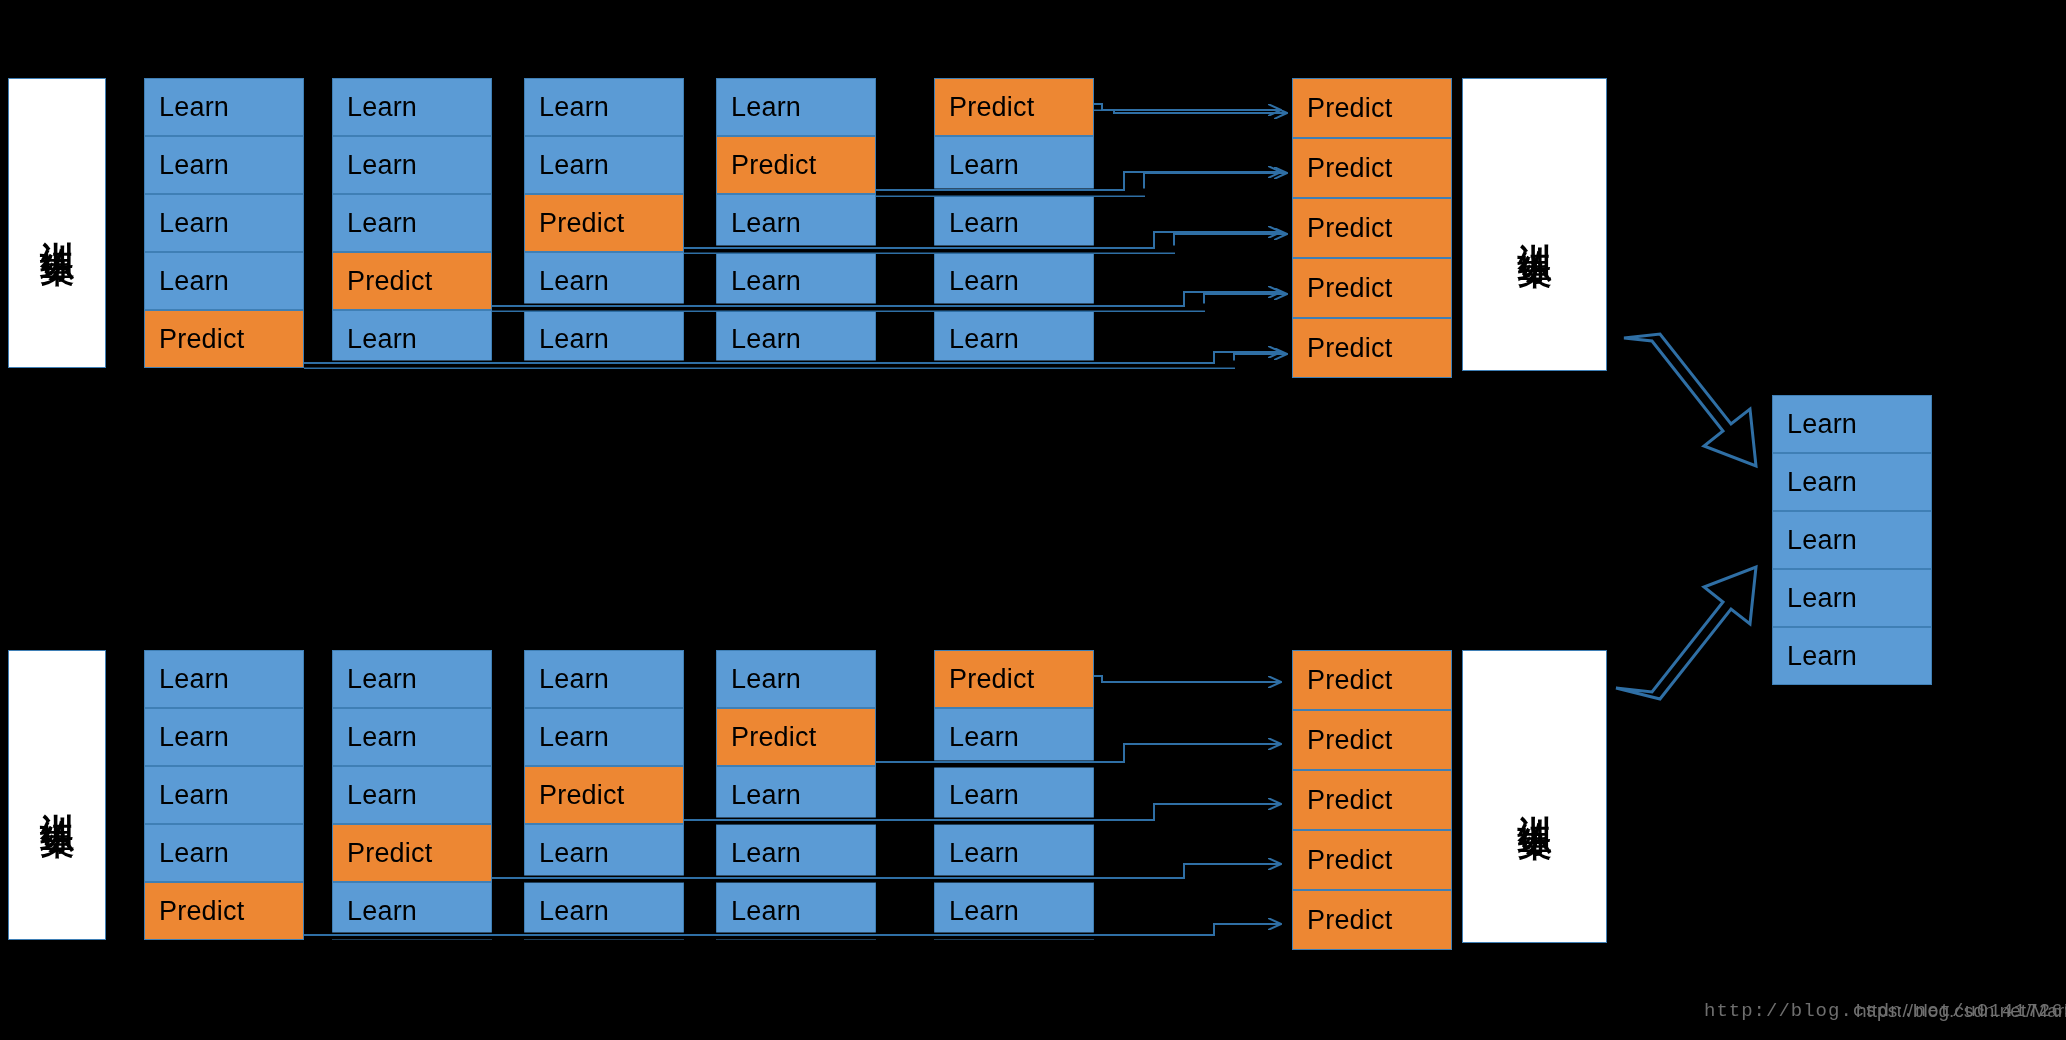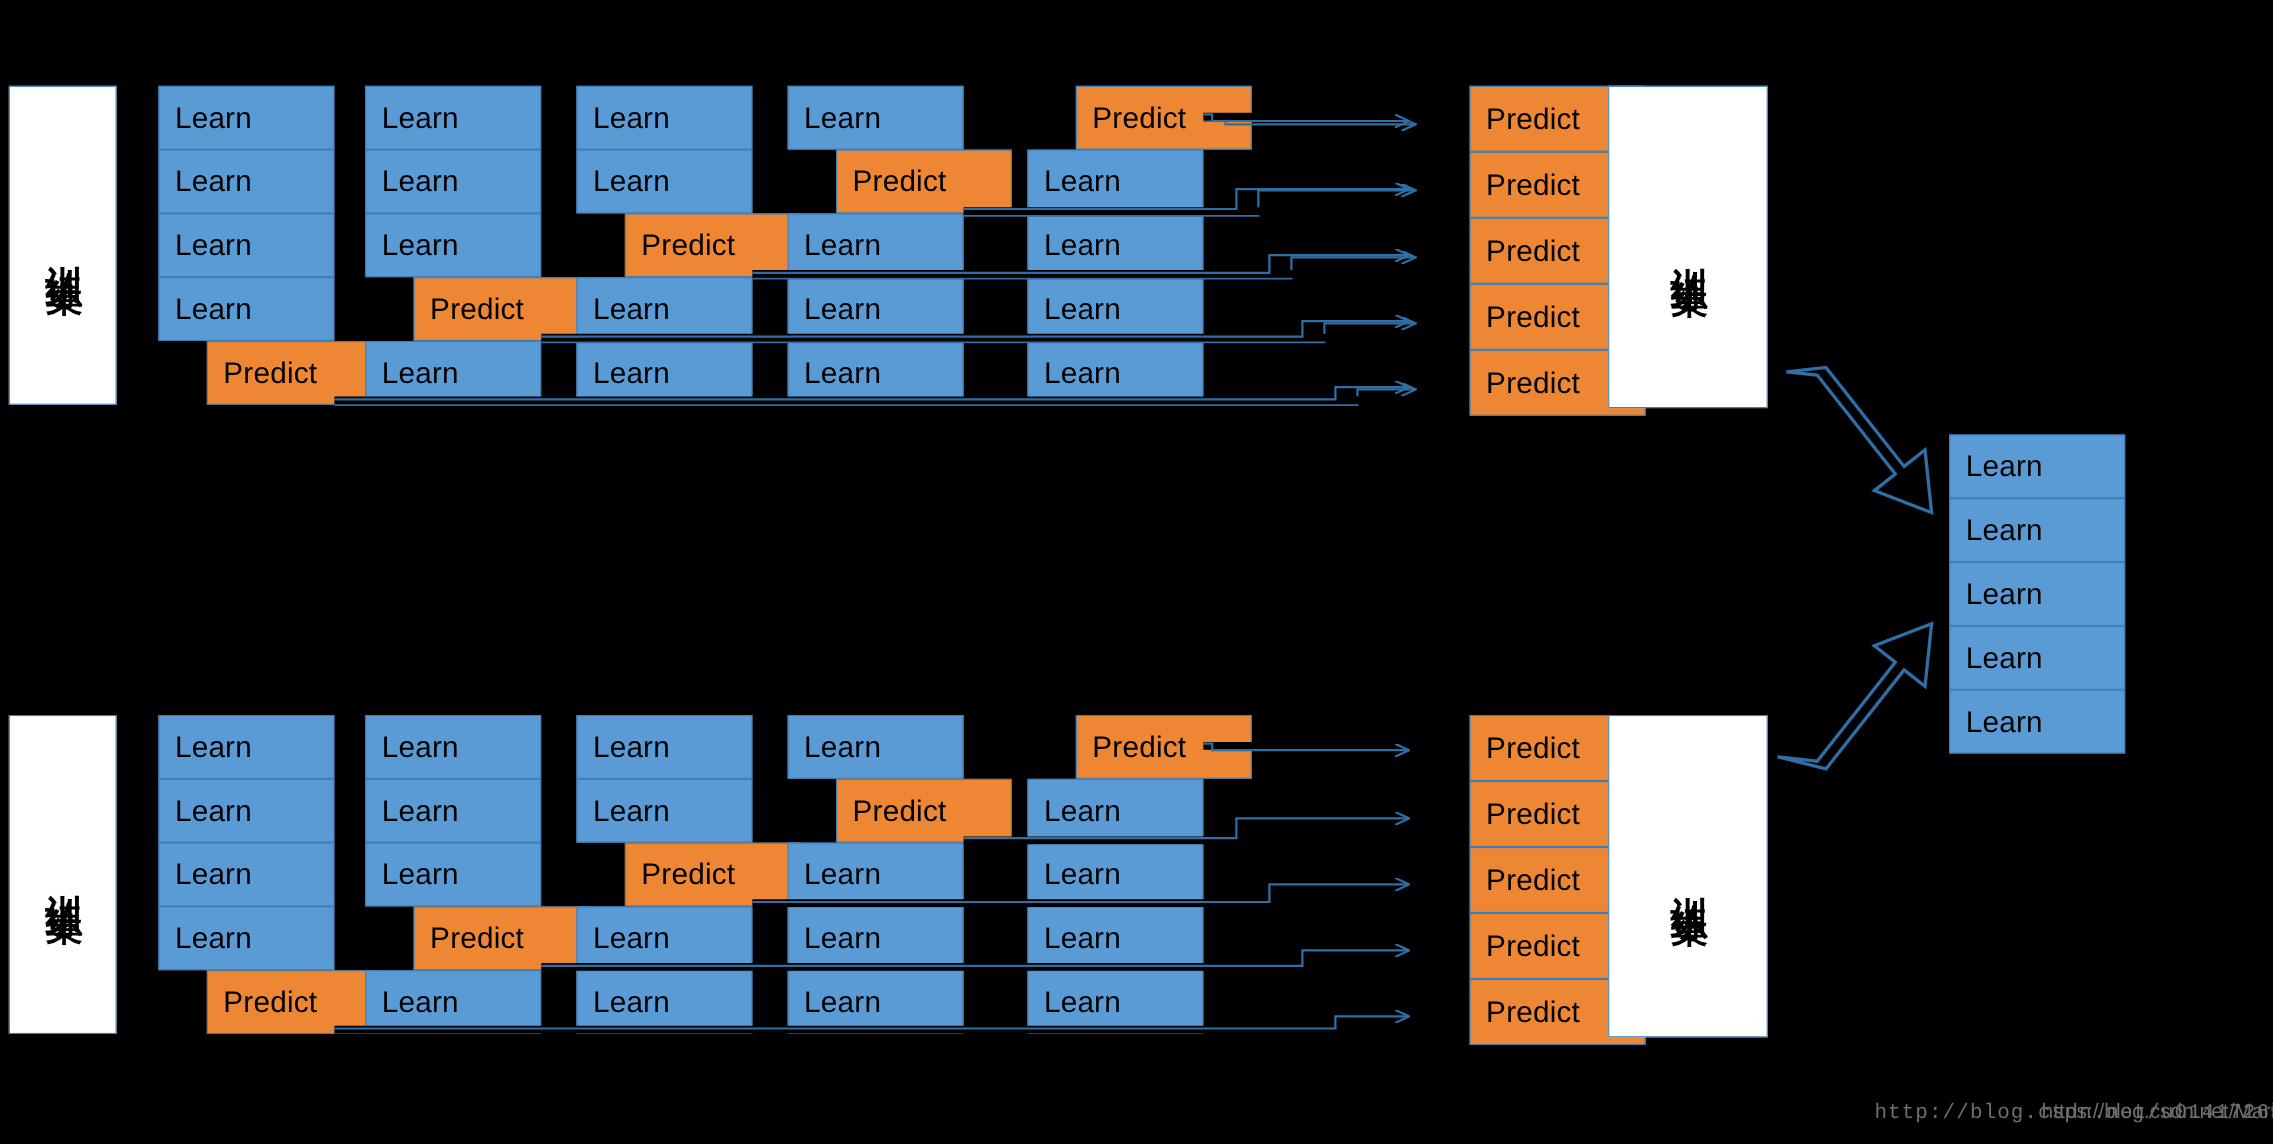--- a/index.html
+++ b/index.html
@@ -17,21 +17,21 @@
     box-sizing:border-box;
     width:160px;height:58px;
     border:1px solid #3f7fb5;
     display:flex;align-items:center;
     padding-left:14px;
     font-size:27px;color:#000;
     line-height:1;
     letter-spacing:.2px;
   }
   .cell.learn{background:#5b9bd5;}
-  .cell.predict{background:#ed8733;margin-left:44px;}
+  .cell.predict{background:#ed8733;}
 
   
   .pred-col{position:absolute;width:160px;}
   .pred-col .cell{width:160px;height:60px;background:#ed8733;}
 
   .final-col{position:absolute;width:160px;}
   .final-col .cell{width:160px;height:58px;background:#5b9bd5;}
 
   
   .train-box{

